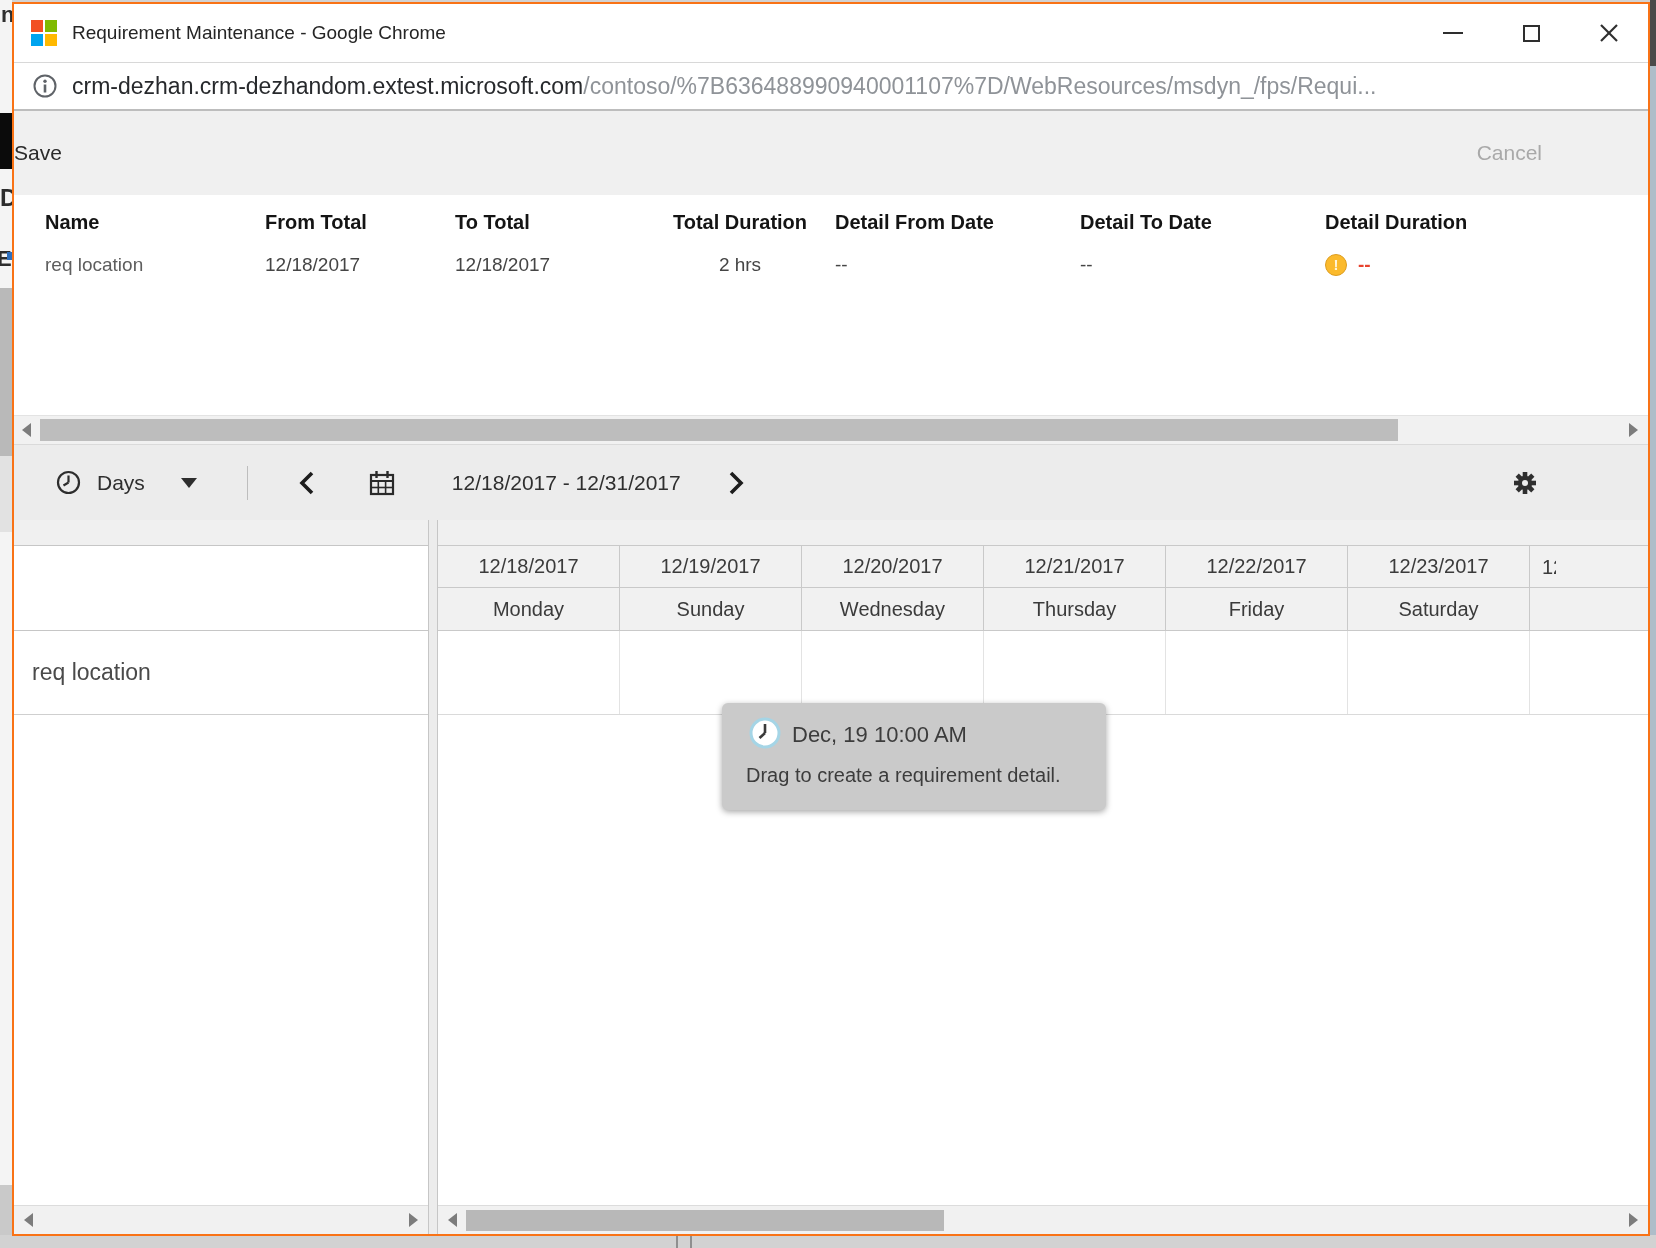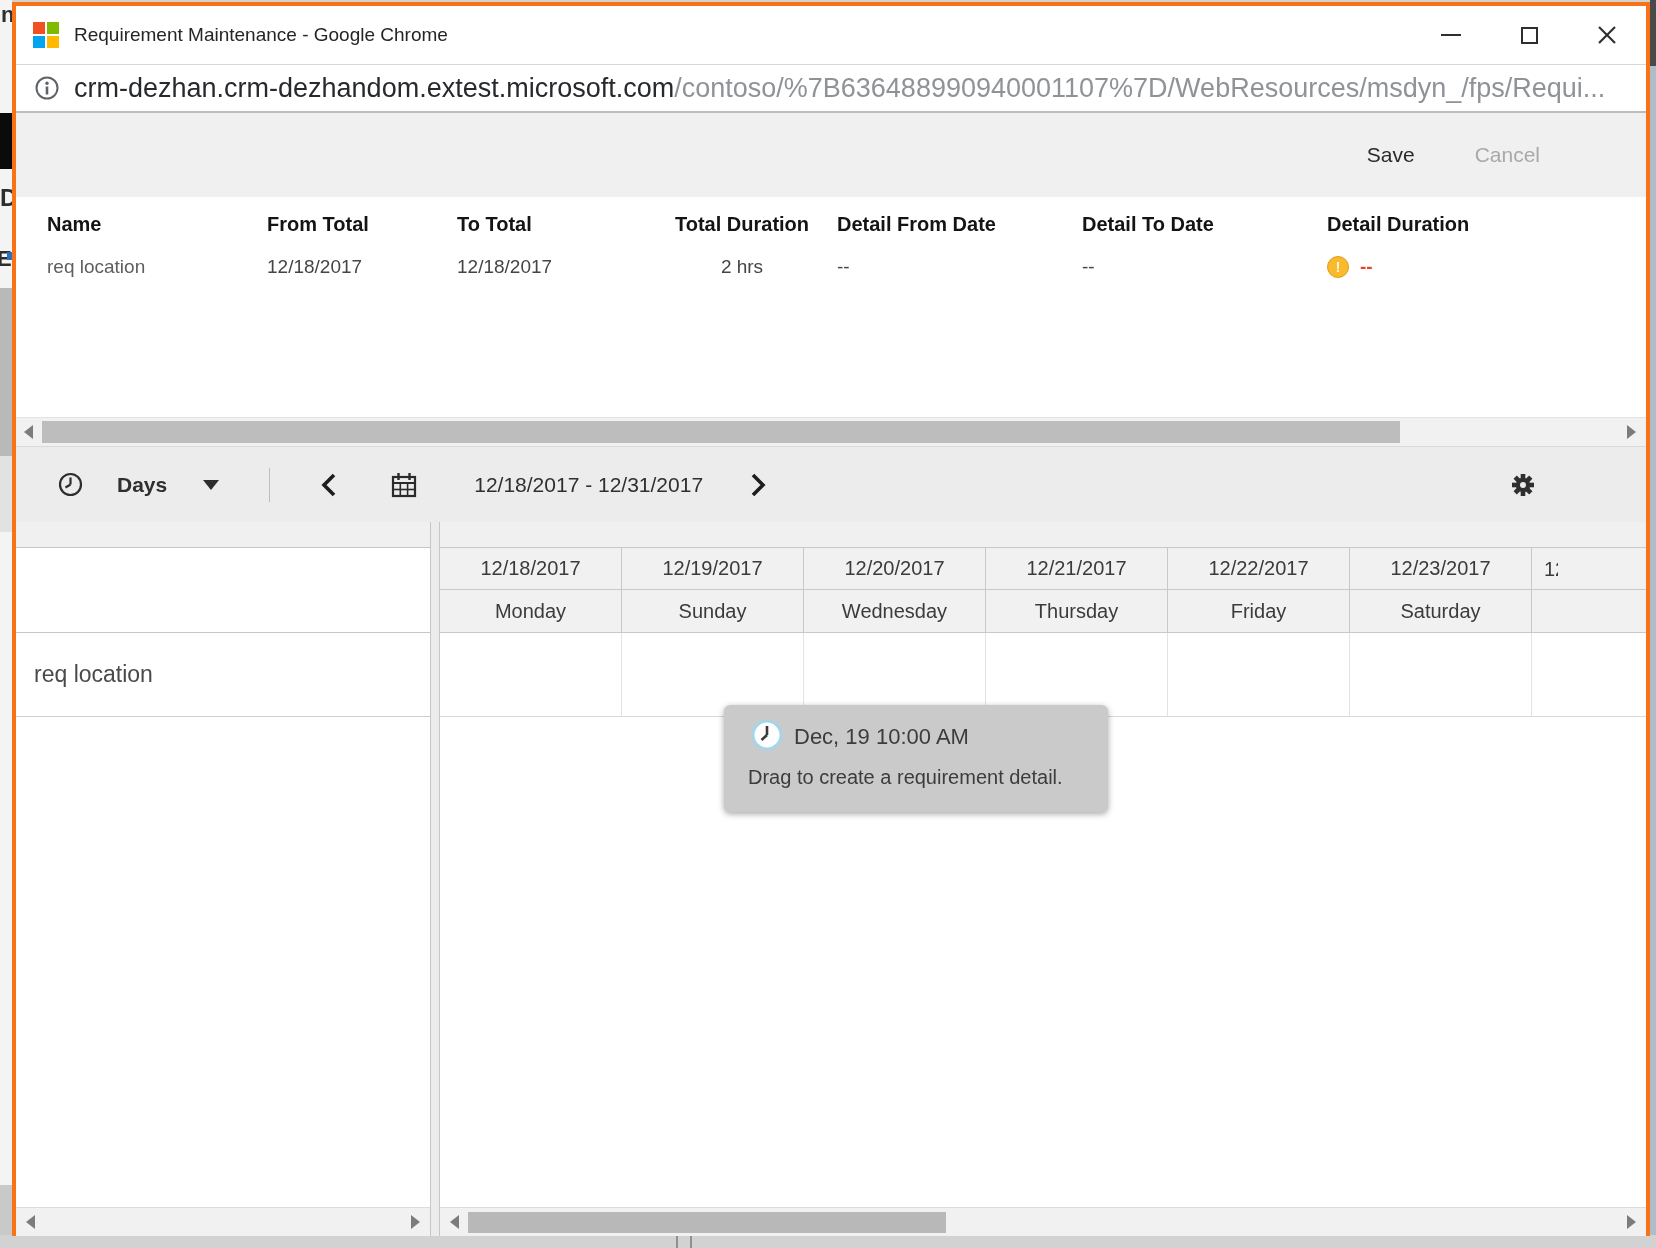--- a/index.html
+++ b/index.html
@@ -15,40 +15,40 @@
   .bg-left .blue-dot { position:absolute; top:252px; left:7px; width:5px; height:8px; background:#2e6fbd; }
   .bg-left .gray-block { position:absolute; top:288px; left:0; width:12px; height:168px; background:#b9b9b9; }
   .bg-left .lightgray-block { position:absolute; top:456px; left:0; width:12px; height:76px; background:#e2e2e2; }
   .bg-left .bottom-block { position:absolute; top:1185px; left:0; width:12px; height:63px; background:#c9c9c9; }
   .bg-right { position:absolute; right:0; top:0; width:6px; height:1248px; background:#aebdc9; }
   .bg-right .dark-top { position:absolute; top:0; left:0; width:6px; height:66px; background:#4a4a4a; }
   .bg-bottom { position:absolute; left:0; bottom:0; width:1656px; height:13px; background:#d2d2d2; }
   .bg-bottom .tick { position:absolute; bottom:0; width:2px; height:13px; background:#8f8f8f; }
 
   
-  .popup { position:absolute; left:12px; top:2px; width:1638px; height:1234px; border:4px solid #f97316; background:#f0f0f0; }
+  .popup { position:absolute; left:12px; top:2px; width:1638px; height:1234px; border:2px solid #f97316; background:#f0f0f0; }
 
   
   .titlebar { height:59px; background:#ffffff; border-bottom:1px solid #d8d8d8; display:flex; align-items:center; }
   .ms-logo { width:26px; height:26px; margin-left:17px; display:grid; grid-template-columns:12px 12px; grid-template-rows:12px 12px; gap:2px; }
   .ms-logo i { display:block; }
   .window-title { margin-left:15px; font-size:19px; color:#252525; }
   .win-controls { margin-left:auto; display:flex; height:100%; }
   .win-btn { width:78px; height:100%; display:flex; align-items:center; justify-content:center; }
   .min-glyph { width:20px; height:2px; background:#2e2e2e; }
   .max-glyph { width:17px; height:17px; border:2px solid #2e2e2e; background:transparent; }
 
   
-  .urlbar { height:48px; background:#ffffff; border-bottom:2px solid #bdbdbd; display:flex; align-items:center; font-size:27px; white-space:nowrap; overflow:hidden; }
+  .urlbar { height:48px; background:#ffffff; border-bottom:2px solid #bdbdbd; display:flex; align-items:center; font-size:23px; white-space:nowrap; overflow:hidden; }
   .info-icon { margin-left:18px; margin-right:14px; flex:0 0 auto; display:flex; }
   .url-domain { color:#27292c; }
   .url-path { color:#8f9398; }
 
   
-  .actionbar { height:84px; display:flex; align-items:center; justify-content:flex-end; font-size:21px; background:#f0f0f0; }
+  .actionbar { height:84px; display:flex; align-items:center; justify-content:space-between; font-size:21px; background:#f0f0f0; }
   .save-btn { color:#2a2a2a; margin-right:60px; cursor:default; }
   .cancel-btn { color:#a9a9a9; margin-right:106px; cursor:default; }
 
   
   .req-section { height:220px; background:#fff; position:relative; }
   .req-row { position:absolute; left:0; right:0; display:flex; padding-left:31px; }
   .req-head { top:16px; font-size:20px; font-weight:bold; color:#141414; }
   .req-data { top:59px; font-size:19px; color:#454545; }
   .c-name { width:220px; } .c-from { width:190px; } .c-to { width:190px; }
   .c-total { width:190px;text-align:center; } .c-dfrom { width:245px; } .c-dto { width:245px; }
@@ -60,21 +60,21 @@
   
   .hscroll { height:30px; background:#f1f1f1; border-top:1px solid #e3e3e3; border-bottom:1px solid #dadada; position:relative; }
   .hs-thumb { position:absolute; left:26px; top:3px; width:1358px; height:22px; background:#bdbdbd; }
   .arr { position:absolute; width:0; height:0; top:50%; transform:translateY(-50%); }
   .arr-left  { border-top:7px solid transparent; border-bottom:7px solid transparent; border-right:9px solid #7c7c7c; }
   .arr-right { border-top:7px solid transparent; border-bottom:7px solid transparent; border-left:9px solid #7c7c7c; }
 
   
   .board-toolbar { height:75px; background:#ececec; display:flex; align-items:center; position:relative; font-size:21px; color:#2f2f2f; }
   .tb-clock { margin-left:42px; display:flex; }
-  .tb-mode { margin-left:34px;font-weight:bold; }
+  .tb-mode { margin-left:16px; }
   .tb-caret { margin-left:36px; width:0; height:0; border-left:8px solid transparent; border-right:8px solid transparent; border-top:10px solid #2d2d2d; }
   .tb-sep { margin-left:50px; width:1px; height:34px; background:#bdbdbd; }
   .tb-chev { display:flex; }
   .tb-chev.prev { margin-left:50px; }
   .tb-cal { margin-left:52px; display:flex; }
   .tb-range { margin-left:56px; }
   .tb-chev.next { margin-left:46px; }
   .tb-gear { position:absolute; right:108px; top:50%; transform:translateY(-50%); display:flex; }
 
   

